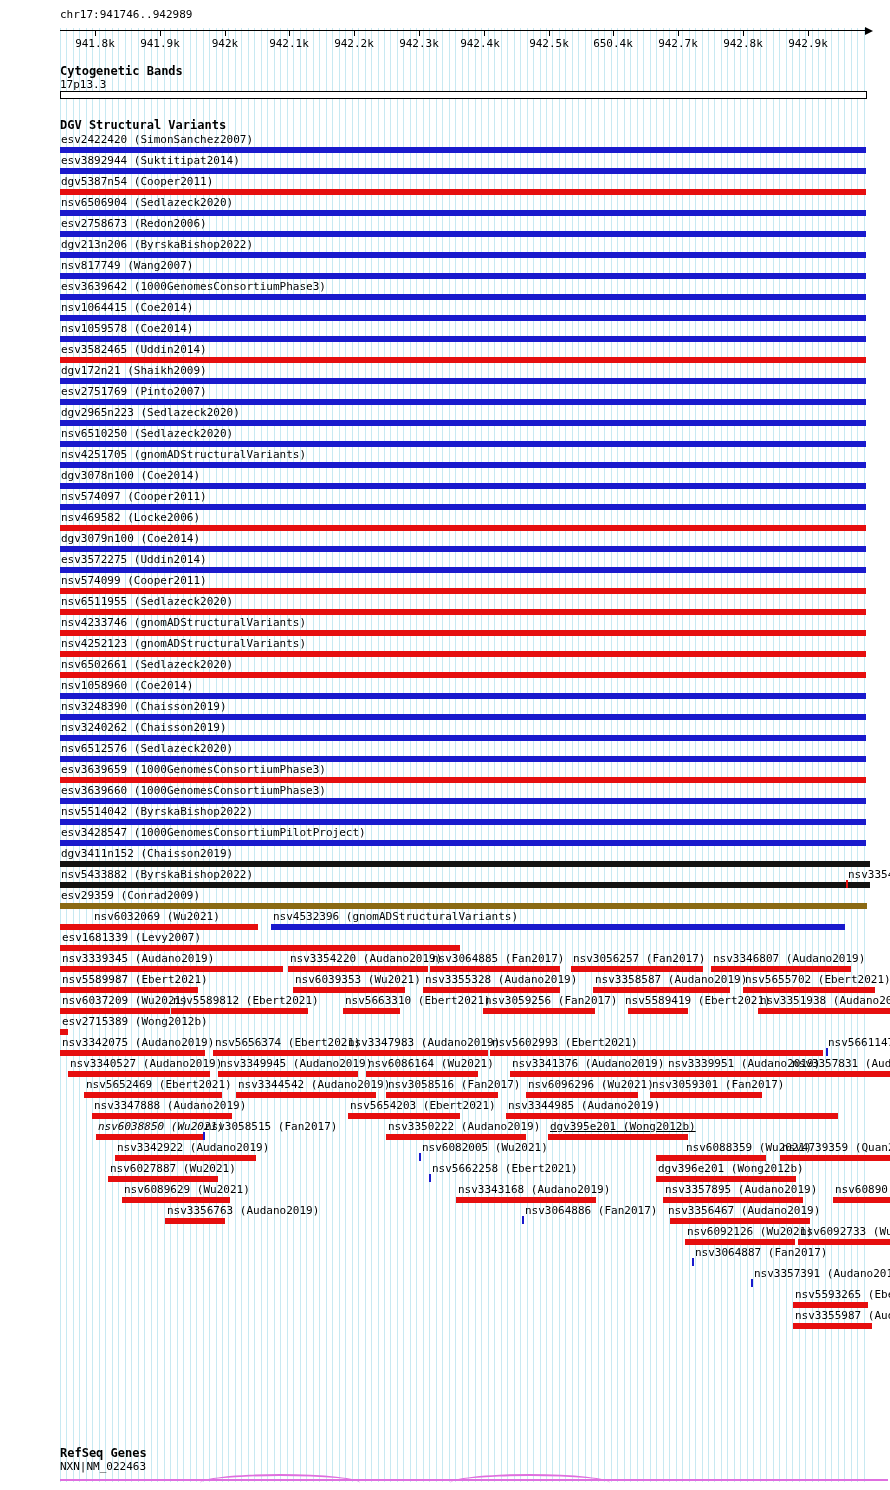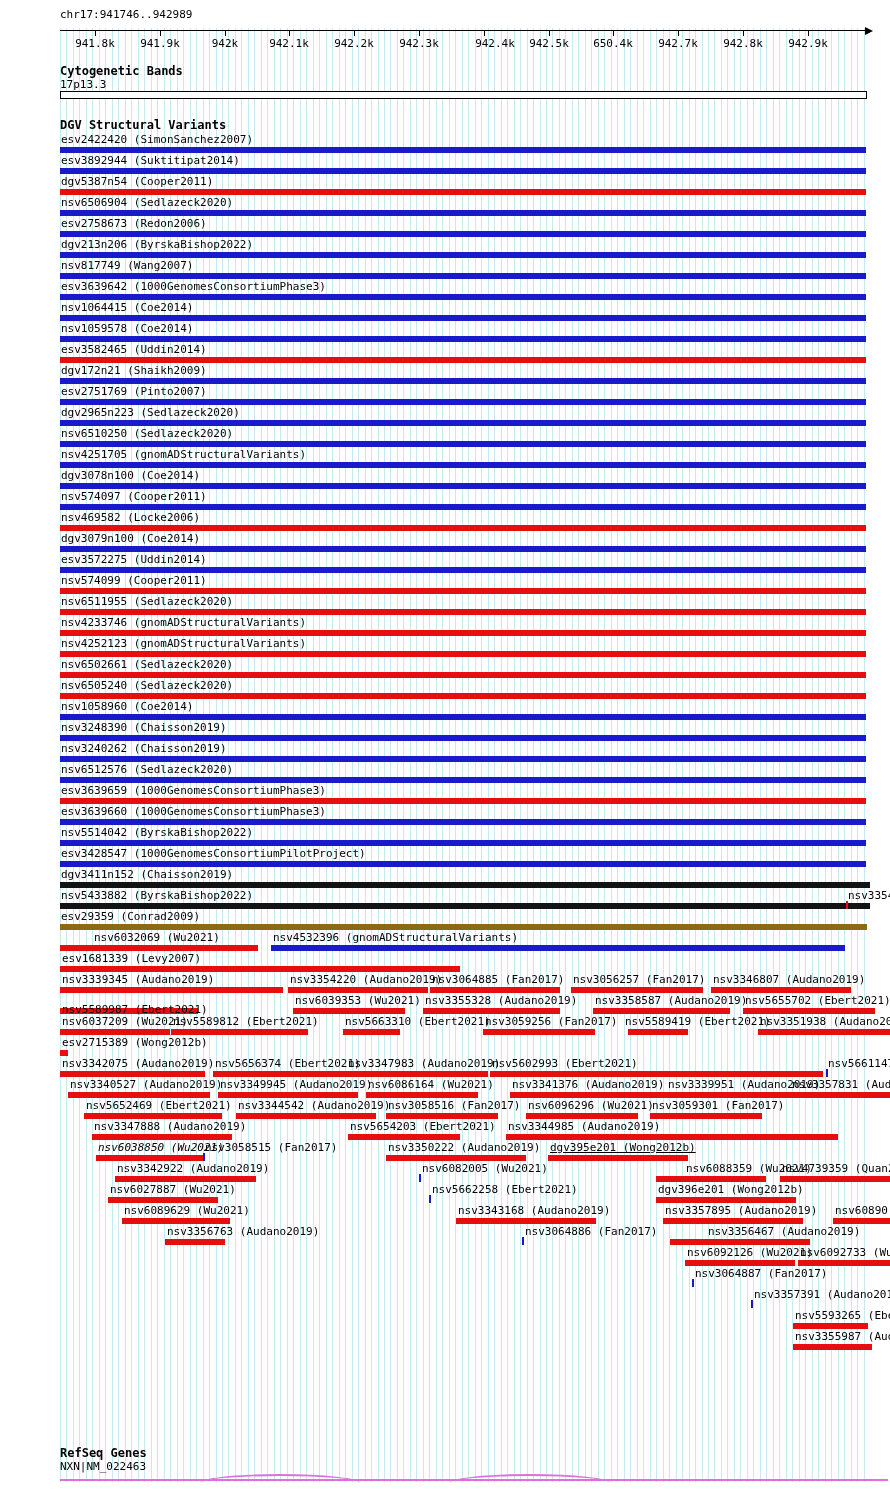--- a/index.html
+++ b/index.html
@@ -55,21 +55,21 @@
         <div class="rtick-label" style="left: 100px;">941.9k</div>
         <div class="rtick" style="left: 165px;"></div>
         <div class="rtick-label" style="left: 165px;">942k</div>
         <div class="rtick" style="left: 229px;"></div>
         <div class="rtick-label" style="left: 229px;">942.1k</div>
         <div class="rtick" style="left: 294px;"></div>
         <div class="rtick-label" style="left: 294px;">942.2k</div>
         <div class="rtick" style="left: 359px;"></div>
         <div class="rtick-label" style="left: 359px;">942.3k</div>
         <div class="rtick" style="left: 424px;"></div>
-        <div class="rtick-label" style="left: 423px; padding-left: 24px;">942.4k</div>
+        <div class="rtick-label" style="left: 408px; padding-left: 24px;">942.4k</div>
         <div class="rtick" style="left: 489px;"></div>
         <div class="rtick-label" style="left: 489px;">942.5k</div>
         <div class="rtick" style="left: 553px;"></div>
         <div class="rtick-label" style="left: 553px;">650.4k</div>
         <div class="rtick" style="left: 618px;"></div>
         <div class="rtick-label" style="left: 618px;">942.7k</div>
         <div class="rtick" style="left: 683px;"></div>
         <div class="rtick-label" style="left: 683px;">942.8k</div>
         <div class="rtick" style="left: 748px;"></div>
         <div class="rtick-label" style="left: 748px;">942.9k</div>
@@ -180,24 +180,20 @@
       </div>
       <div class="vrow">
         <div class="vbar" style="left: 0px; width: 806px; background: rgb(230, 15, 15);"></div>
         <span class="vlabel" style="left: 1px;">nsv4252123 (gnomADStructuralVariants)</span>
       </div>
       <div class="vrow">
         <div class="vbar" style="left: 0px; width: 806px; background: rgb(230, 15, 15);"></div>
         <span class="vlabel" style="left: 1px;">nsv6502661 (Sedlazeck2020)</span>
       </div>
       <div class="vrow">
-        <div class="vbar" style="left: 0px; width: 806px; background: rgb(230, 15, 15);"></div>
-        <span class="vlabel" style="left: 1px;">nsv6505240 (Sedlazeck2020)</span>
-      </div>
-      <div class="vrow">
         <div class="vbar" style="left: 0px; width: 806px; background: rgb(26, 26, 205);"></div>
         <span class="vlabel" style="left: 1px;">nsv1058960 (Coe2014)</span>
       </div>
       <div class="vrow">
         <div class="vbar" style="left: 0px; width: 806px; background: rgb(26, 26, 205);"></div>
         <span class="vlabel" style="left: 1px;">nsv3248390 (Chaisson2019)</span>
       </div>
       <div class="vrow">
         <div class="vbar" style="left: 0px; width: 806px; background: rgb(26, 26, 205);"></div>
         <span class="vlabel" style="left: 1px;">nsv3240262 (Chaisson2019)</span>
@@ -253,21 +249,21 @@
         <span class="vlabel" style="left: 230px;">nsv3354220 (Audano2019)</span>
         <div class="vbar" style="left: 370px; width: 130px; background: rgb(230, 15, 15);"></div>
         <span class="vlabel" style="left: 372px;">nsv3064885 (Fan2017)</span>
         <div class="vbar" style="left: 511px; width: 132px; background: rgb(230, 15, 15);"></div>
         <span class="vlabel" style="left: 513px;">nsv3056257 (Fan2017)</span>
         <div class="vbar" style="left: 651px; width: 140px; background: rgb(230, 15, 15);"></div>
         <span class="vlabel" style="left: 653px;">nsv3346807 (Audano2019)</span>
       </div>
       <div class="vrow">
         <div class="vbar" style="left: 0px; width: 138px; background: rgb(230, 15, 15);"></div>
-        <span class="vlabel" style="left: 2px; margin-top: 9px;">nsv5589987 (Ebert2021)</span>
+        <span class="vlabel" style="left: 2px;">nsv5589987 (Ebert2021)</span>
         <div class="vbar" style="left: 233px; width: 112px; background: rgb(230, 15, 15);"></div>
         <span class="vlabel" style="left: 235px;">nsv6039353 (Wu2021)</span>
         <div class="vbar" style="left: 363px; width: 137px; background: rgb(230, 15, 15);"></div>
         <span class="vlabel" style="left: 365px;">nsv3355328 (Audano2019)</span>
         <div class="vbar" style="left: 533px; width: 137px; background: rgb(230, 15, 15);"></div>
         <span class="vlabel" style="left: 535px;">nsv3358587 (Audano2019)</span>
         <div class="vbar" style="left: 683px; width: 132px; background: rgb(230, 15, 15);"></div>
         <span class="vlabel" style="left: 685px;">nsv5655702 (Ebert2021)</span>
       </div>
       <div class="vrow">
@@ -371,21 +367,21 @@
         <span class="vlabel" style="left: 605px;">nsv3357895 (Audano2019)</span>
         <div class="vbar" style="left: 773px; width: 57px; background: rgb(230, 15, 15);"></div>
         <span class="vlabel" style="left: 775px;">nsv60890</span>
       </div>
       <div class="vrow">
         <div class="vbar" style="left: 105px; width: 60px; background: rgb(230, 15, 15);"></div>
         <span class="vlabel" style="left: 107px;">nsv3356763 (Audano2019)</span>
         <div class="vtick" style="left: 462px; background: rgb(26, 26, 205);"></div>
         <span class="vlabel" style="left: 465px;">nsv3064886 (Fan2017)</span>
         <div class="vbar" style="left: 610px; width: 140px; background: rgb(230, 15, 15);"></div>
-        <span class="vlabel" style="left: 648px; text-align: center;">nsv3356467 (Audano2019)</span>
+        <span class="vlabel" style="left: 608px; text-align: center;">nsv3356467 (Audano2019)</span>
       </div>
       <div class="vrow">
         <div class="vbar" style="left: 625px; width: 110px; background: rgb(230, 15, 15);"></div>
         <span class="vlabel" style="left: 627px;">nsv6092126 (Wu2021)</span>
         <div class="vbar" style="left: 738px; width: 92px; background: rgb(230, 15, 15);"></div>
         <span class="vlabel" style="left: 740px;">nsv6092733 (Wu</span>
       </div>
       <div class="vrow">
         <div class="vtick" style="left: 632px; background: rgb(26, 26, 205);"></div>
         <span class="vlabel" style="left: 635px;">nsv3064887 (Fan2017)</span>

